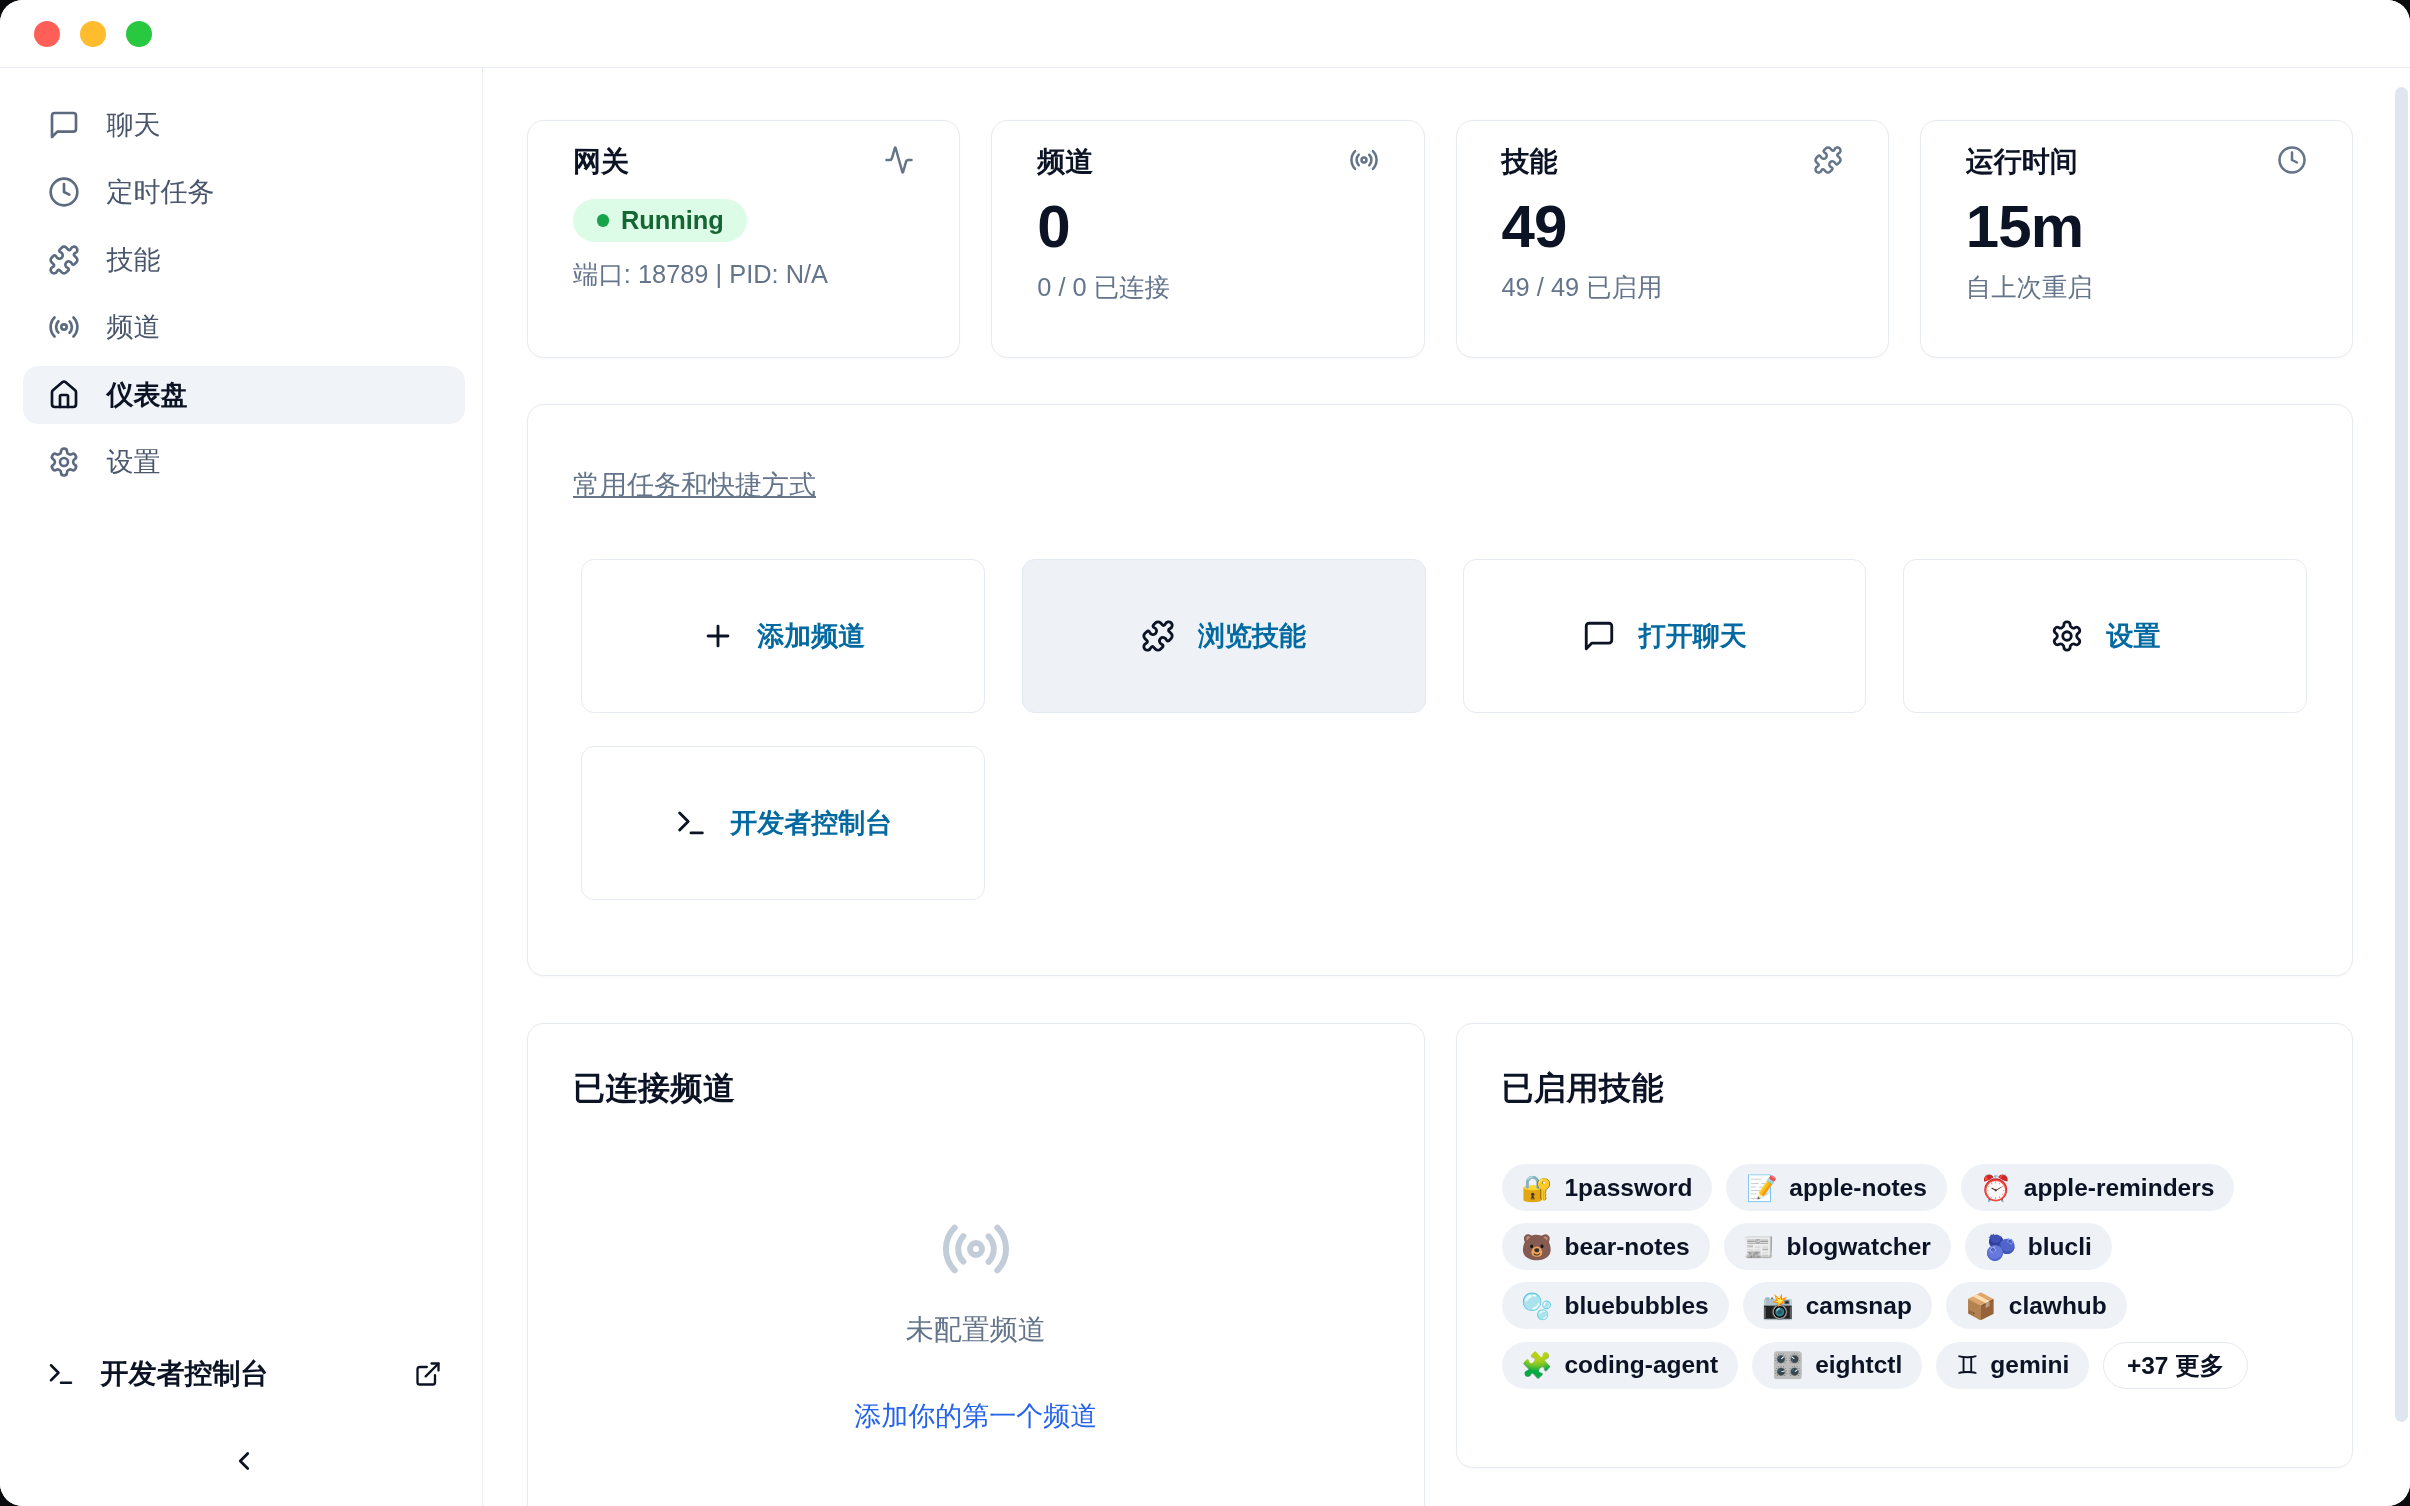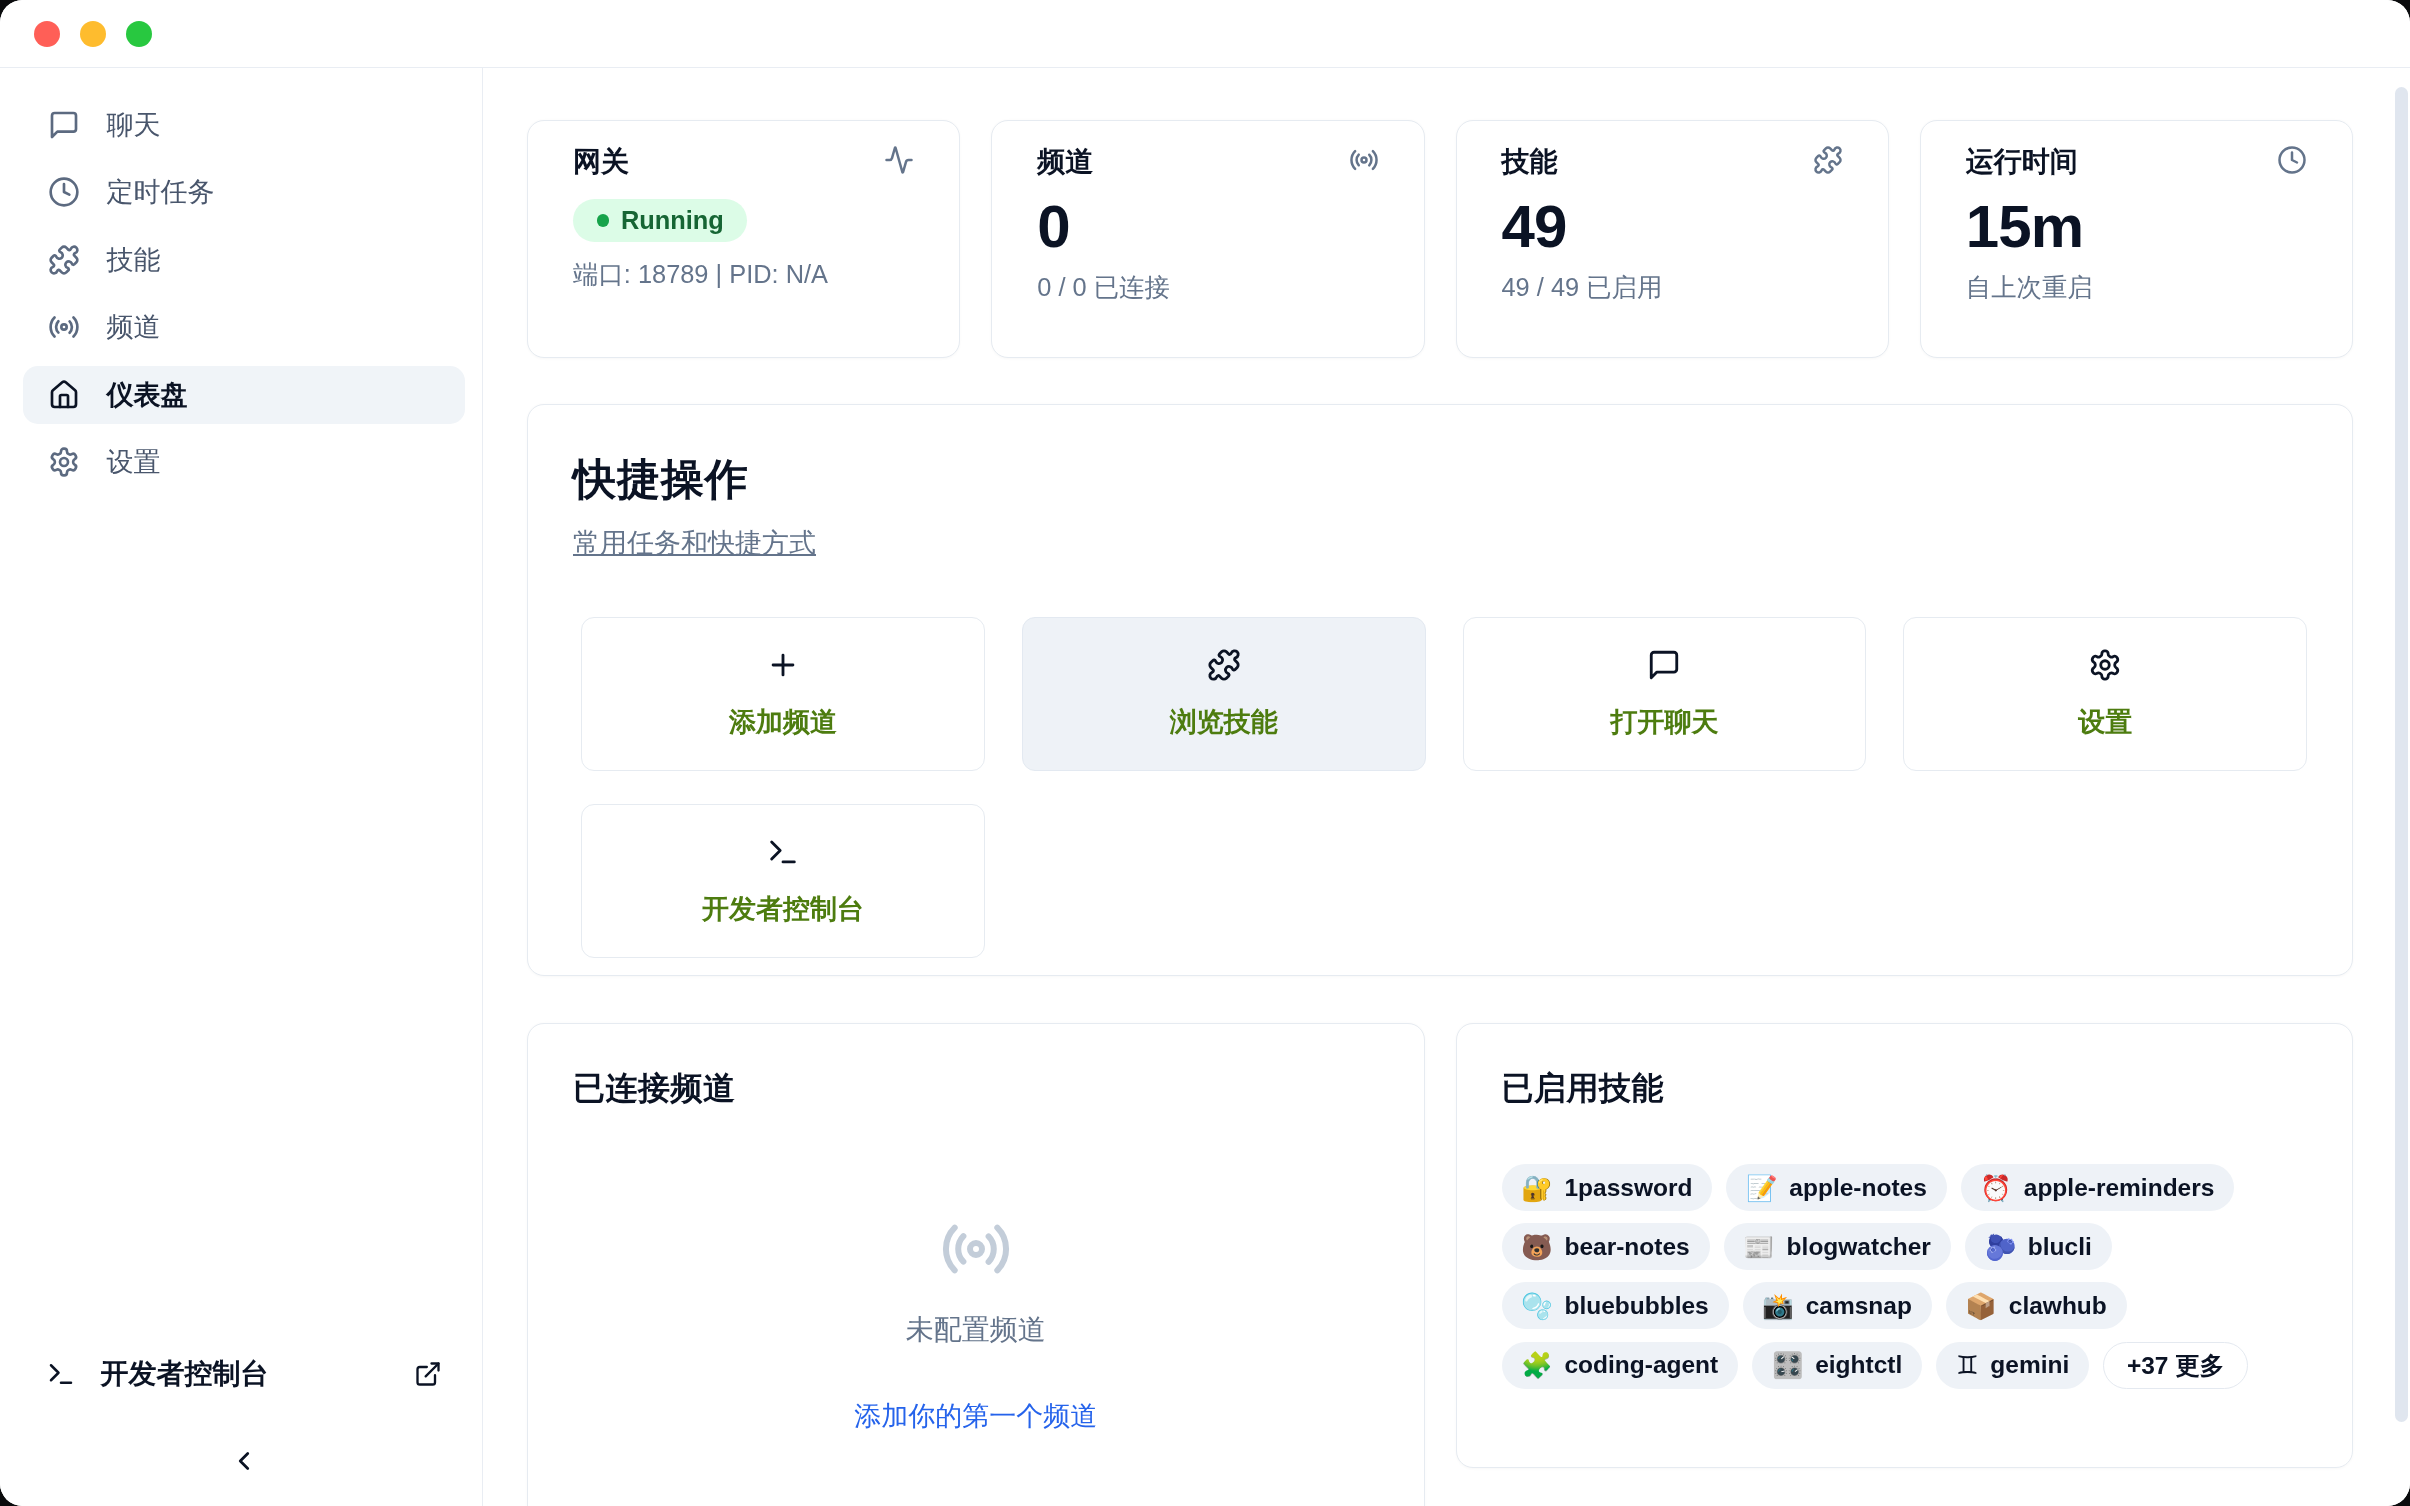--- a/index.html
+++ b/index.html
@@ -103,23 +103,23 @@
   .qa-title { font-size: 43px; font-weight: 700; color: #0b1324; letter-spacing: 0.9px; }
   .qa-sub { margin-top: 16px; font-size: 27px; color: #64748b; text-decoration: underline; }
   .qa-grid {
     margin-top: 56px;
     display: grid; grid-template-columns: repeat(4, 1fr);
     gap: 33px 29px;
   }
   .qa-btn {
     height: 154px; border-radius: 13px;
     border: 0.9px solid #e6ebf1; background: #ffffff;
-    display: flex; flex-direction: column; align-items: center; justify-content: center;
+    display: flex; flex-direction: row; align-items: center; justify-content: center;
     gap: 22.6px; cursor: pointer;
-    font-size: 27px; font-weight: 600; color: #4d7c0f; margin-left: 8px;
+    font-size: 27px; font-weight: 600; color: #0369a1; margin-left: 8px;
   }
   .qa-btn .ic { display: flex; color: #0b1324; }
   .qa-btn.highlighted { background: #eef2f7; border-color: #e3e9f1; }
   
   .bottom-row { display: grid; grid-template-columns: 1fr 1fr; gap: 31px; align-items: start; }
   .panel { padding: 43px 45px; }
   .panel-title { font-size: 32px; font-weight: 700; color: #0b1324; letter-spacing: 0.5px; }
   .channels-panel { height: 546px; display: flex; flex-direction: column; }
   .empty-state {
     margin-top: 102px;
@@ -305,21 +305,20 @@
                   <polyline points="12 6 12 12 16 14"></polyline>
                 </svg>
             </span>
           </div>
           <div class="stat-value">15m</div>
           <div class="stat-detail">自上次重启</div>
         </div>
       </div>
 
       <div class="card qa-card">
-        <div class="qa-title">快捷操作</div>
         <div class="qa-sub">常用任务和快捷方式</div>
         <div class="qa-grid">
           <div class="qa-btn">
             <span class="ic">
               <svg width="34" height="34" viewBox="0 0 24 24" fill="none" stroke="currentColor" stroke-width="2" stroke-linecap="round" stroke-linejoin="round">
                   <path d="M5 12h14"></path>
                   <path d="M12 5v14"></path>
                 </svg>
             </span>
             <span>添加频道</span>

